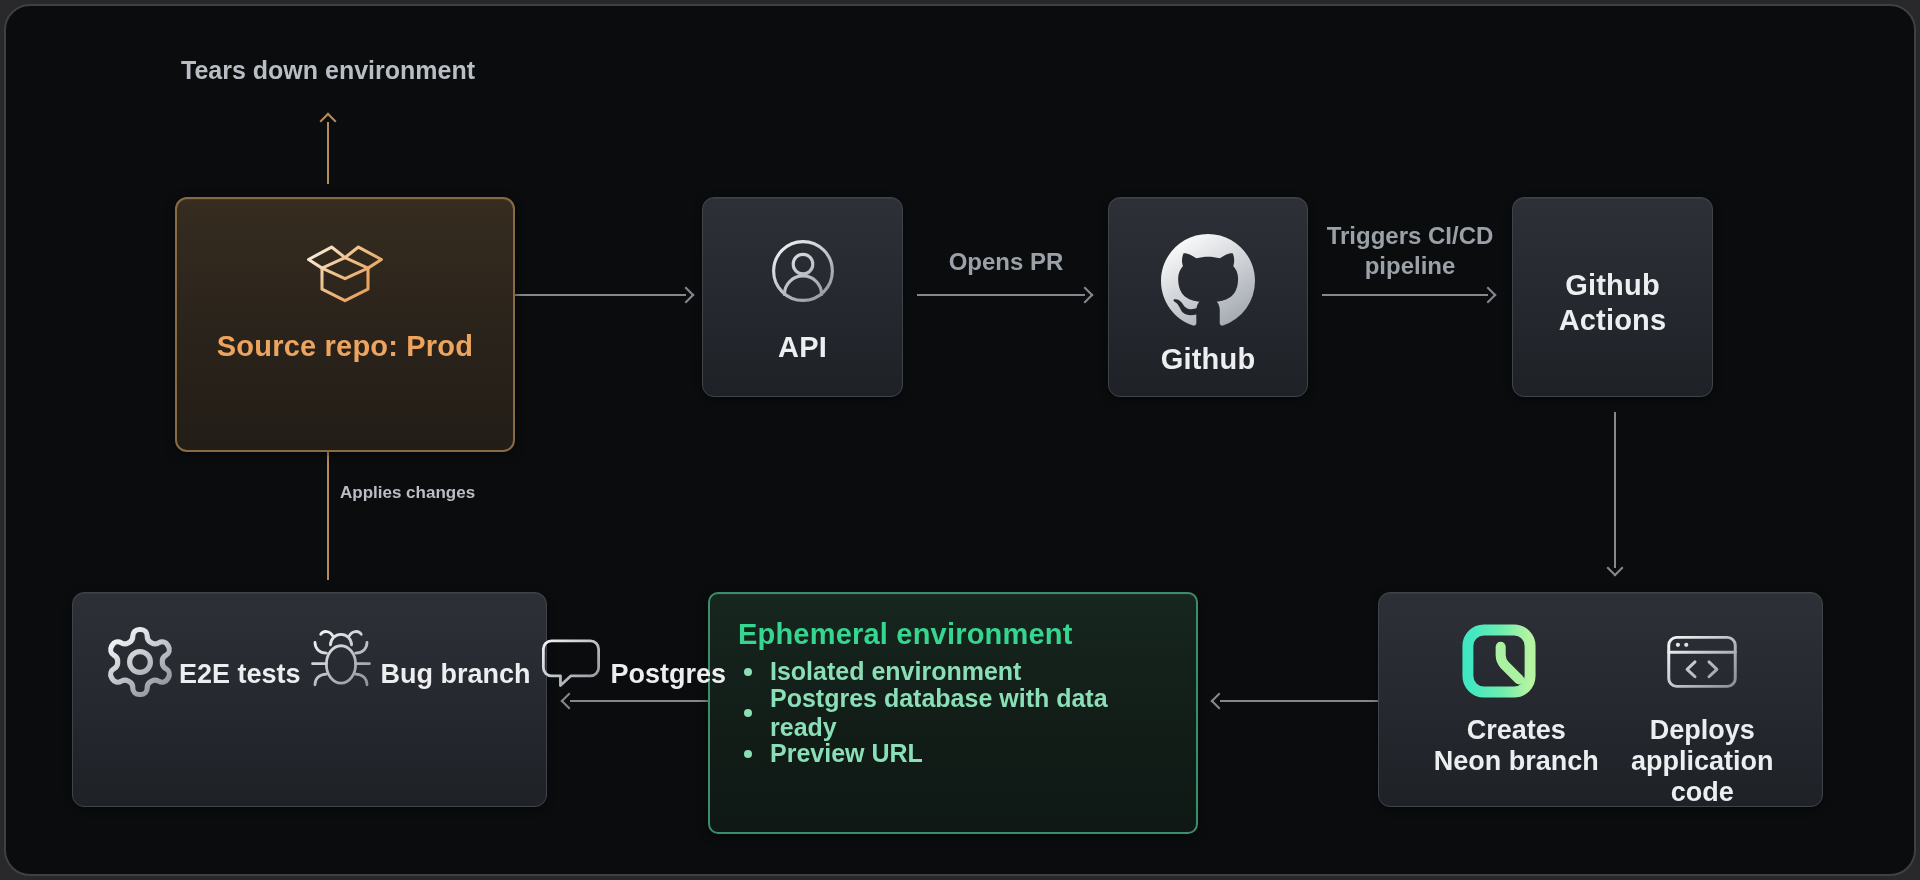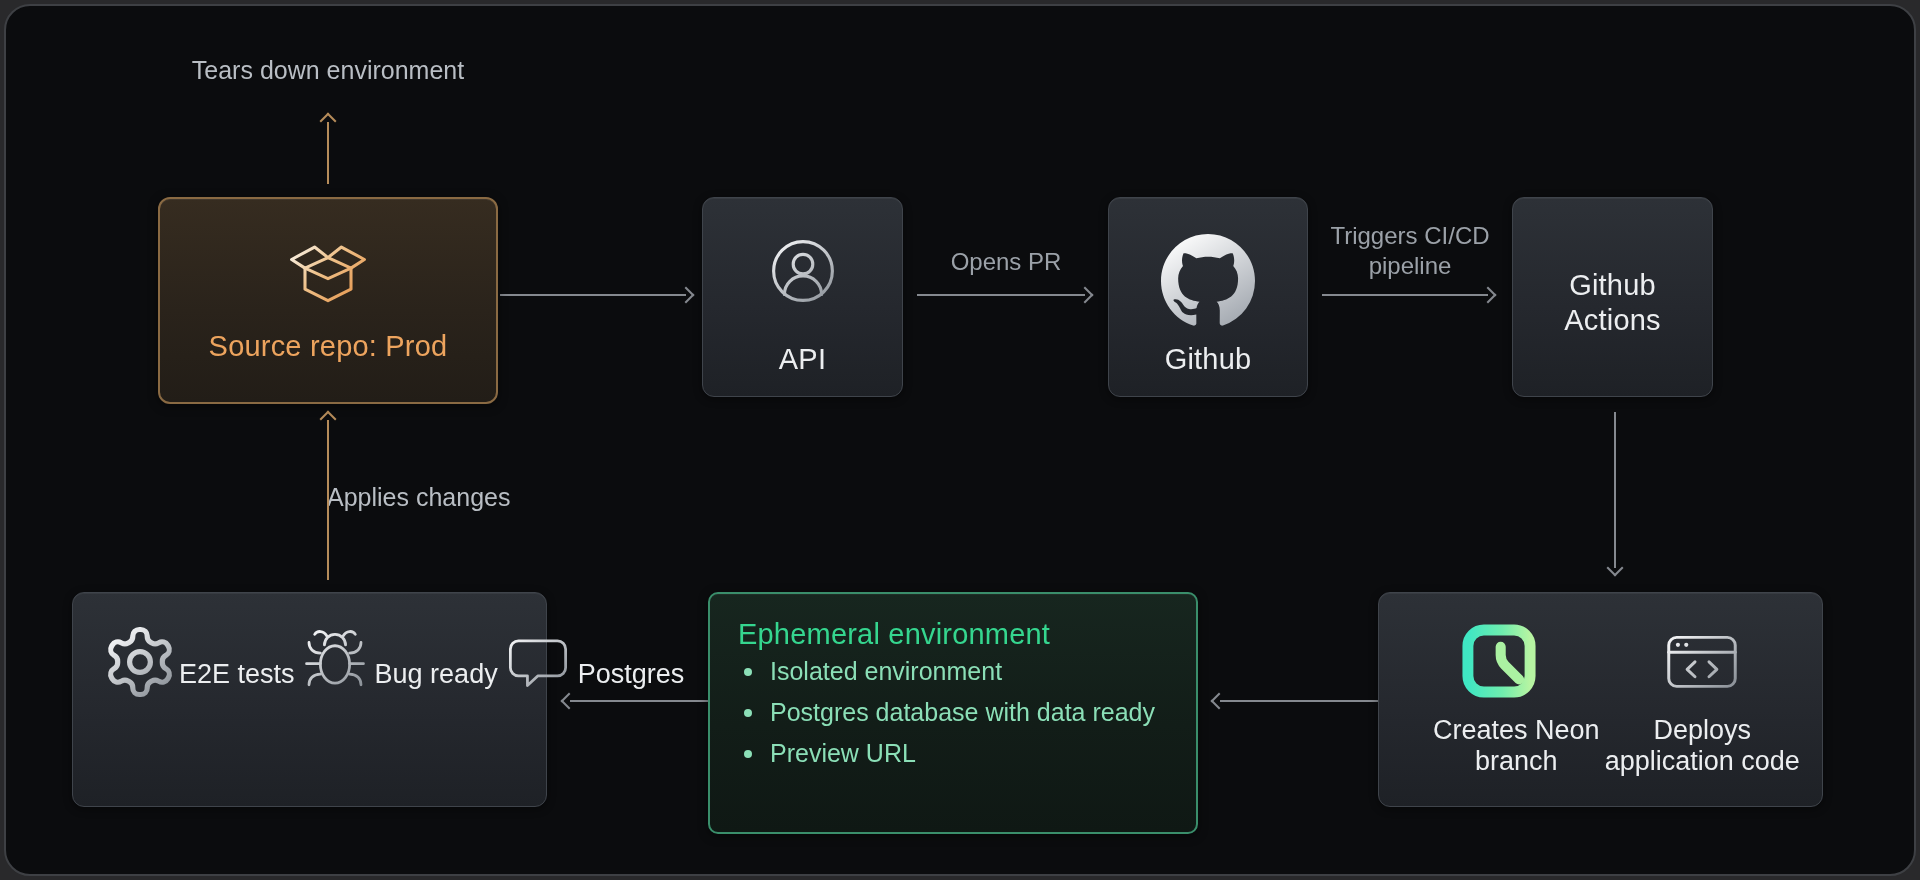--- a/index.html
+++ b/index.html
@@ -10,37 +10,37 @@
     --arrow-orange:#B68C5A;
     --label-gray:#B9BEC4;
     --small-label-gray:#9BA1A8;
     --node-text:#ECEEF0;
     --canvas-bg:#0B0C0E;
     --frame-border:#3E4044;
   }
   *{margin:0;padding:0;box-sizing:border-box;}
   html,body{background:#29292B;}
   body{font-family:"Liberation Sans","DejaVu Sans",sans-serif;-webkit-font-smoothing:antialiased;}
-  .stage{position:relative;width:1920px;height:880px;overflow:hidden;background:#29292B;}
+  .stage{position:relative;width:1920px;height:880px;overflow:hidden;background:#29292B;font-weight:bold;}
   .frame{position:absolute;left:4px;top:4px;right:4px;bottom:4px;background:var(--canvas-bg,#0B0C0E);
          border:2px solid var(--frame-border,#3E4044);border-radius:26px;}
 
   
   .node{position:absolute;border-radius:12px;display:flex;flex-direction:column;align-items:center;
         background:linear-gradient(180deg,#2D3137 0%,#25282E 55%,#1E2126 100%);
         border:1px solid #3F444B;box-shadow:inset 0 1px 0 rgba(255,255,255,.05),0 2px 8px rgba(0,0,0,.45);}
   .node-label{font-size:29px;color:var(--node-text,#ECEEF0);letter-spacing:.2px;text-align:center;line-height:34px;}
 
-  .node-source{left:158px;top:197px;width:340px;height:207px;padding-top:26px;
+  .node-source{left:175px;top:197px;width:340px;height:255px;padding-top:26px;
         background:linear-gradient(180deg,#362C20 0%,#2A231B 55%,#221D17 100%);
         border:2px solid #8A6A43;box-shadow:inset 0 1px 0 rgba(255,255,255,.06),0 2px 10px rgba(0,0,0,.5);}
   .node-source .node-label{color:var(--accent-orange,#EDA45E);margin-top:12px;}
 
   .node-api{left:702px;top:197px;width:201px;height:200px;padding-top:26px;}
-  .node-api .node-label{margin-top:24px;}
+  .node-api .node-label{margin-top:12px;}
   .node-github{left:1108px;top:197px;width:200px;height:200px;padding-top:36px;align-items:center;}
   .node-github .node-label{margin-top:14px;}
   .node-actions{left:1512px;top:197px;width:201px;height:200px;justify-content:center;}
   .node-actions .node-label{width:130px;line-height:35px;margin-top:12px;}
 
   .node-validation{left:72px;top:592px;width:475px;height:215px;flex-direction:row;align-items:flex-start;
         justify-content:space-between;padding:30px 28px 0 28px;}
   .v-item{display:flex;align-items:center;}
   .v-item .v-label{margin-top:24px;font-size:27px;color:var(--node-text,#ECEEF0);white-space:nowrap;}
 
@@ -68,21 +68,21 @@
   .chev.r{border-top:2px solid currentColor;border-right:2px solid currentColor;transform:rotate(45deg);}
   .chev.l{border-bottom:2px solid currentColor;border-left:2px solid currentColor;transform:rotate(45deg);}
   .chev.u{border-top:2px solid currentColor;border-left:2px solid currentColor;transform:rotate(45deg);}
   .chev.d{border-bottom:2px solid currentColor;border-right:2px solid currentColor;transform:rotate(45deg);}
   .arrow{position:absolute;left:0;top:0;width:0;height:0;color:var(--arrow-gray,#85898F);}
   .arrow.orange{color:var(--arrow-orange,#B68C5A);}
 
   
   .ann{position:absolute;color:var(--label-gray,#B9BEC4);}
   .ann.tears{left:158px;top:56px;width:340px;text-align:center;font-size:25px;}
-  .ann.applies{left:327px;top:483px;font-size:25px;}
+  .ann.applies{left:340px;top:483px;font-size:17px;}
   .ann.opens-pr{left:916px;top:248px;width:180px;text-align:center;font-size:24px;color:var(--small-label-gray,#9BA1A8);}
   .ann.triggers{left:1320px;top:221px;width:180px;text-align:center;font-size:24px;line-height:30px;color:var(--small-label-gray,#9BA1A8);}
 
   .icon{display:block;line-height:0;}
 </style>
 </head>
 <body>
 
 <div class="stage">
   <div class="frame"></div>
@@ -276,21 +276,21 @@
             <path d="M58 16 C62 9 70 9 73 14"></path>
             <path d="M30 37 C21 37 16 31 16 24"></path>
             <path d="M30 50 H13"></path>
             <path d="M30 63 C21 63 16 69 16 76"></path>
             <path d="M66 37 C75 37 80 31 80 24"></path>
             <path d="M66 50 H83"></path>
             <path d="M66 63 C75 63 80 69 80 76"></path>
           </g>
         </svg>
       </span>
-      <span class="v-label">Bug ready</span>
+      <span class="v-label">Bug branch</span>
     </div>
     <div class="v-item">
       <span class="icon">
         <svg width="80" height="78" viewBox="0 0 96 96" fill="none" aria-hidden="true">
           <defs>
             <linearGradient id="sg5" x1="22" y1="18" x2="76" y2="78" gradientUnits="userSpaceOnUse">
               <stop offset="0" stop-color="#F0F1F3"></stop>
                 <stop offset="1" stop-color="#8E949B"></stop>
             </linearGradient>
           </defs>

